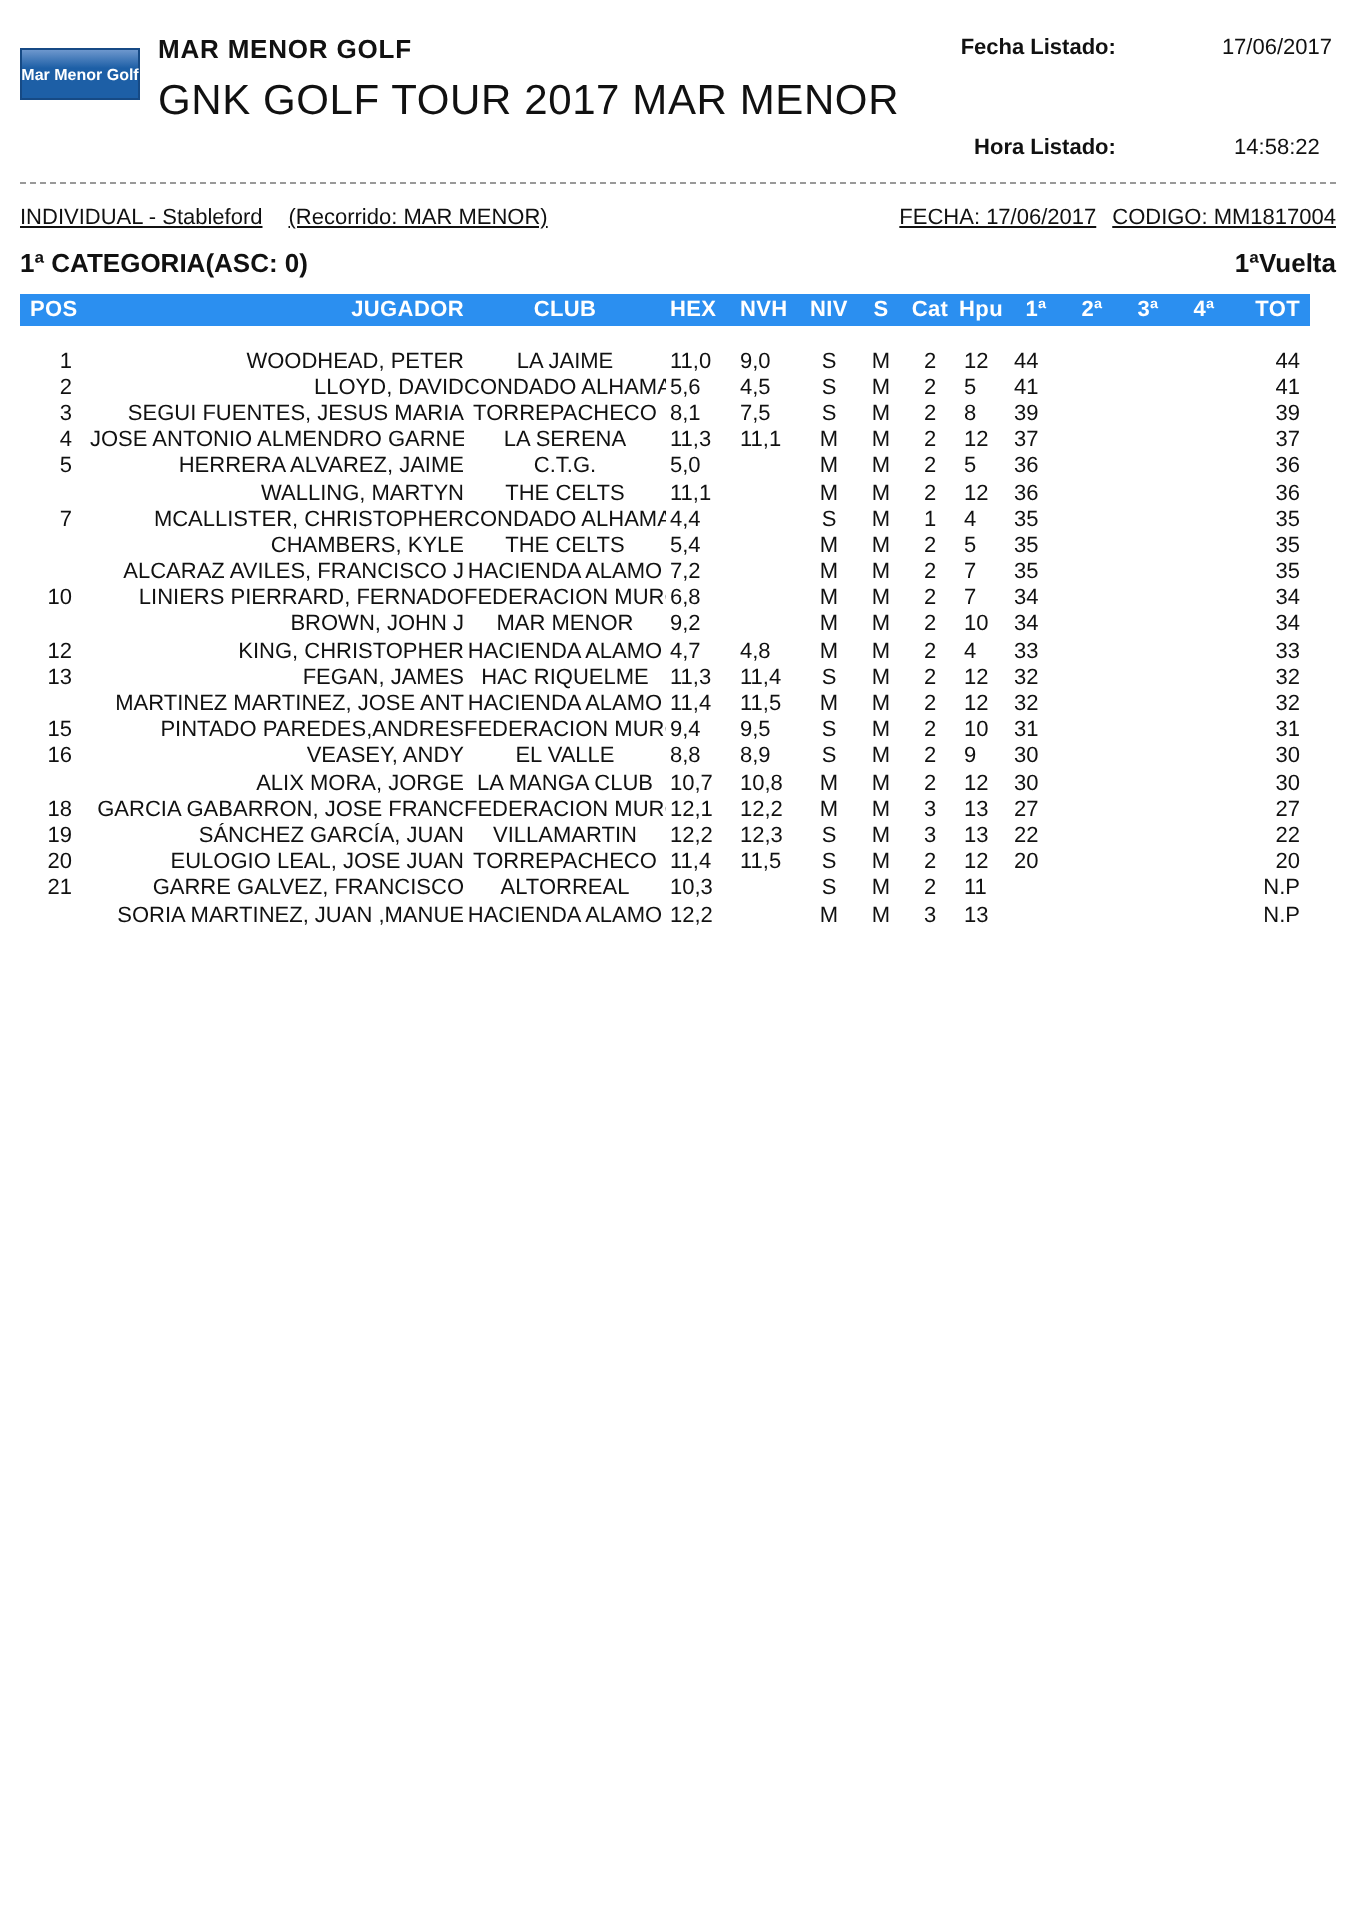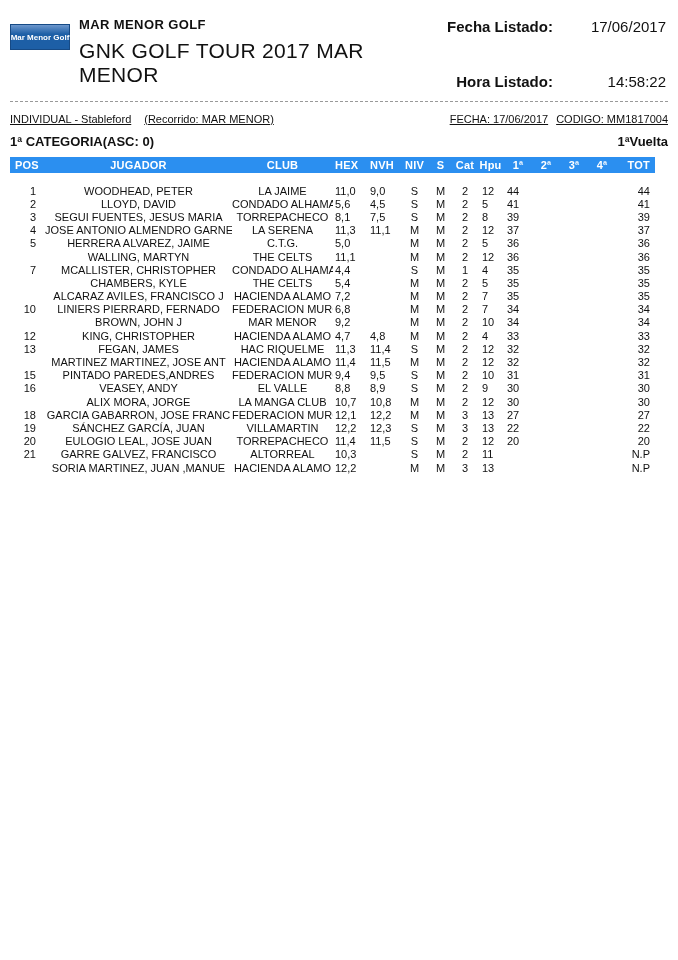--- a/index.html
+++ b/index.html
@@ -23,44 +23,44 @@
     border: 1px solid #164a85;
     color: #ffffff; font-size: 8px; font-weight: bold;
     display: flex; align-items: center; justify-content: center;
     white-space: nowrap;
   }
   .titles { margin-left: 9px; flex: 1 1 auto; }
   .club-name { font-size: 13px; font-weight: bold; letter-spacing: 0.4px; margin-top: 3px; }
   .tour-title { font-size: 21px; margin-top: 7px; letter-spacing: 0.3px; }
   .listing-meta {
     flex: 0 0 auto; display: grid; grid-template-columns: auto auto;
-    column-gap: 5px; row-gap: 3px; font-size: 15px; margin-top: 4px; padding-right: 2px; gap: 38px;
+    column-gap: 5px; row-gap: 3px; font-size: 11px; margin-top: 4px; padding-right: 2px; gap: 38px;
   }
   .lm-label { font-weight: bold; text-align: right; }
-  .lm-value { text-align: right; }
+  .lm-value { text-align: center; margin-left: 15px; }
 
   .divider { border-top: 1px dashed var(--divider-gray); margin-top: 11px; }
 
   
   .meta1 { display: flex; justify-content: space-between; font-size: 11px; margin-top: 11px; text-decoration: underline; }
   .meta1 .recorrido { margin-left: 13px; }
   .meta1 .codigo { margin-left: 8px; }
   .meta2 { display: flex; justify-content: space-between; font-size: 13px; font-weight: bold; margin-top: 9px; }
   .meta2 .asc { }
 
   
   table { border-collapse: collapse; table-layout: fixed; width: 645px; margin-top: 8px; }
   thead tr { background: var(--header-blue); color: #ffffff; height: 16px; }
   th { font-size: 11px; font-weight: bold; white-space: nowrap; overflow: hidden; letter-spacing: 0.2px; }
   td { font-size: 11px; height: 13.2px; white-space: nowrap; overflow: hidden; vertical-align: middle; }
   tbody tr.spacer td { height: 11px; }
 
   .c-pos     { text-align: right; padding-right: 9px; }
   thead .c-pos { text-align: left; padding-left: 5px; padding-right: 0; }
-  .c-jugador { text-align: center; padding-left: 0; }
+  .c-jugador { text-align: right; padding-left: 0; }
   .c-club    { text-align: center; }
   .c-hex, .c-nvh { text-align: left; padding-left: 2px; }
   .c-niv, .c-s, .c-cat { text-align: center; }
   .c-hpu     { text-align: left; padding-left: 5px; }
   thead .c-hpu { text-align: center; padding-left: 0; }
   .c-r1, .c-r2, .c-r3, .c-r4 { text-align: left; padding-left: 3px; }
   thead .c-r1, thead .c-r2, thead .c-r3, thead .c-r4 { text-align: center; padding-left: 0; }
   .c-tot     { text-align: right; padding-right: 5px; }
 </style>
 </head>

